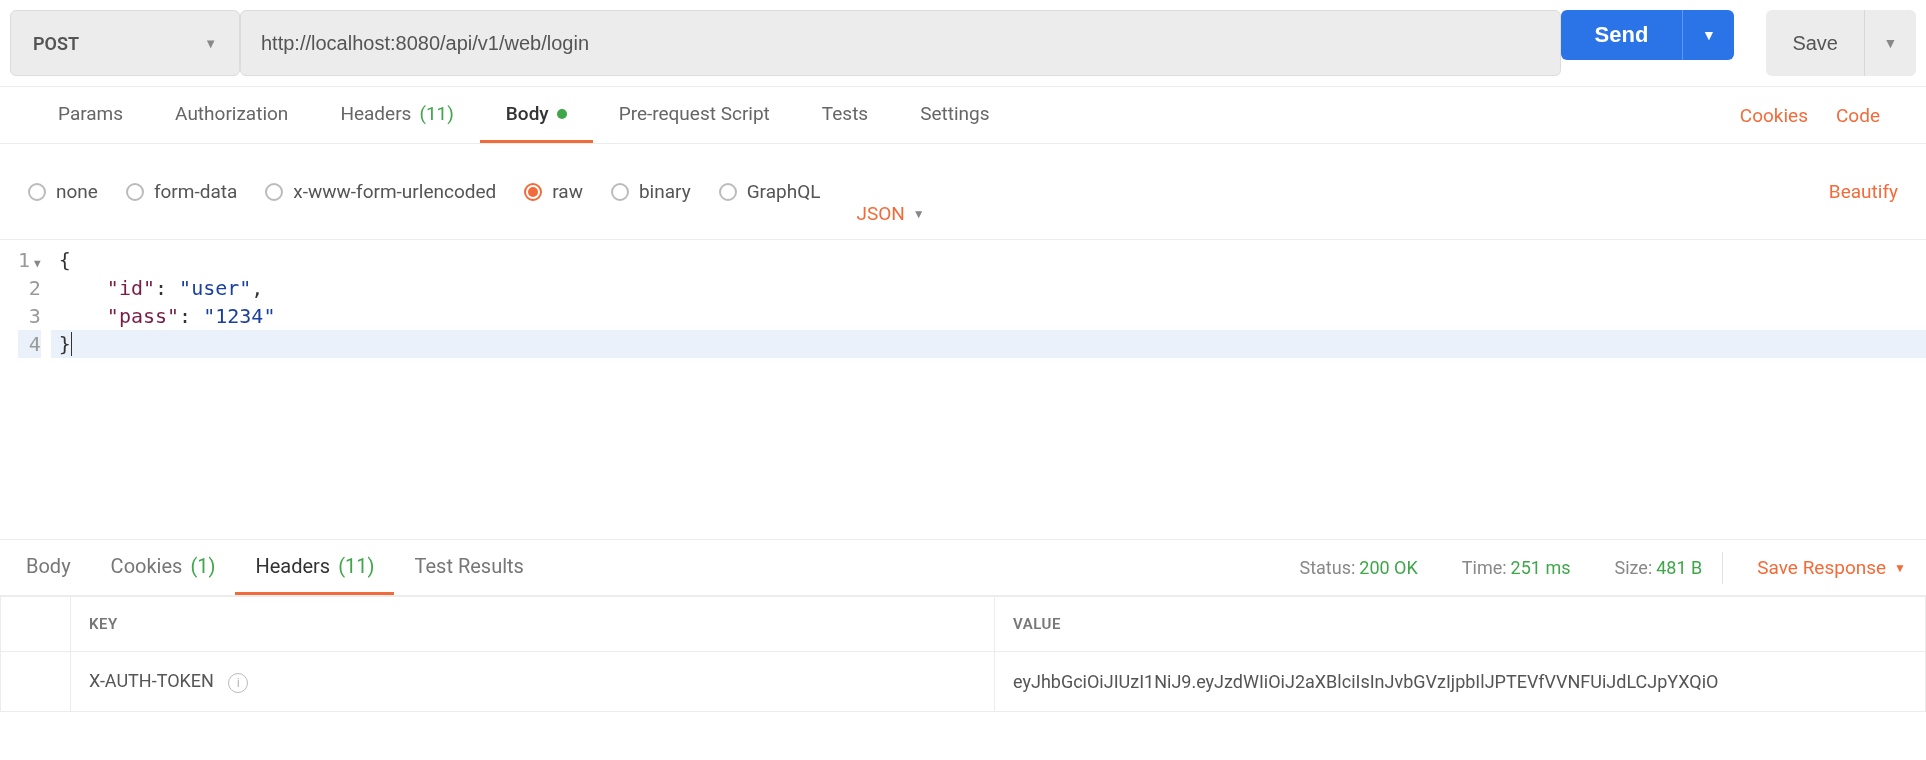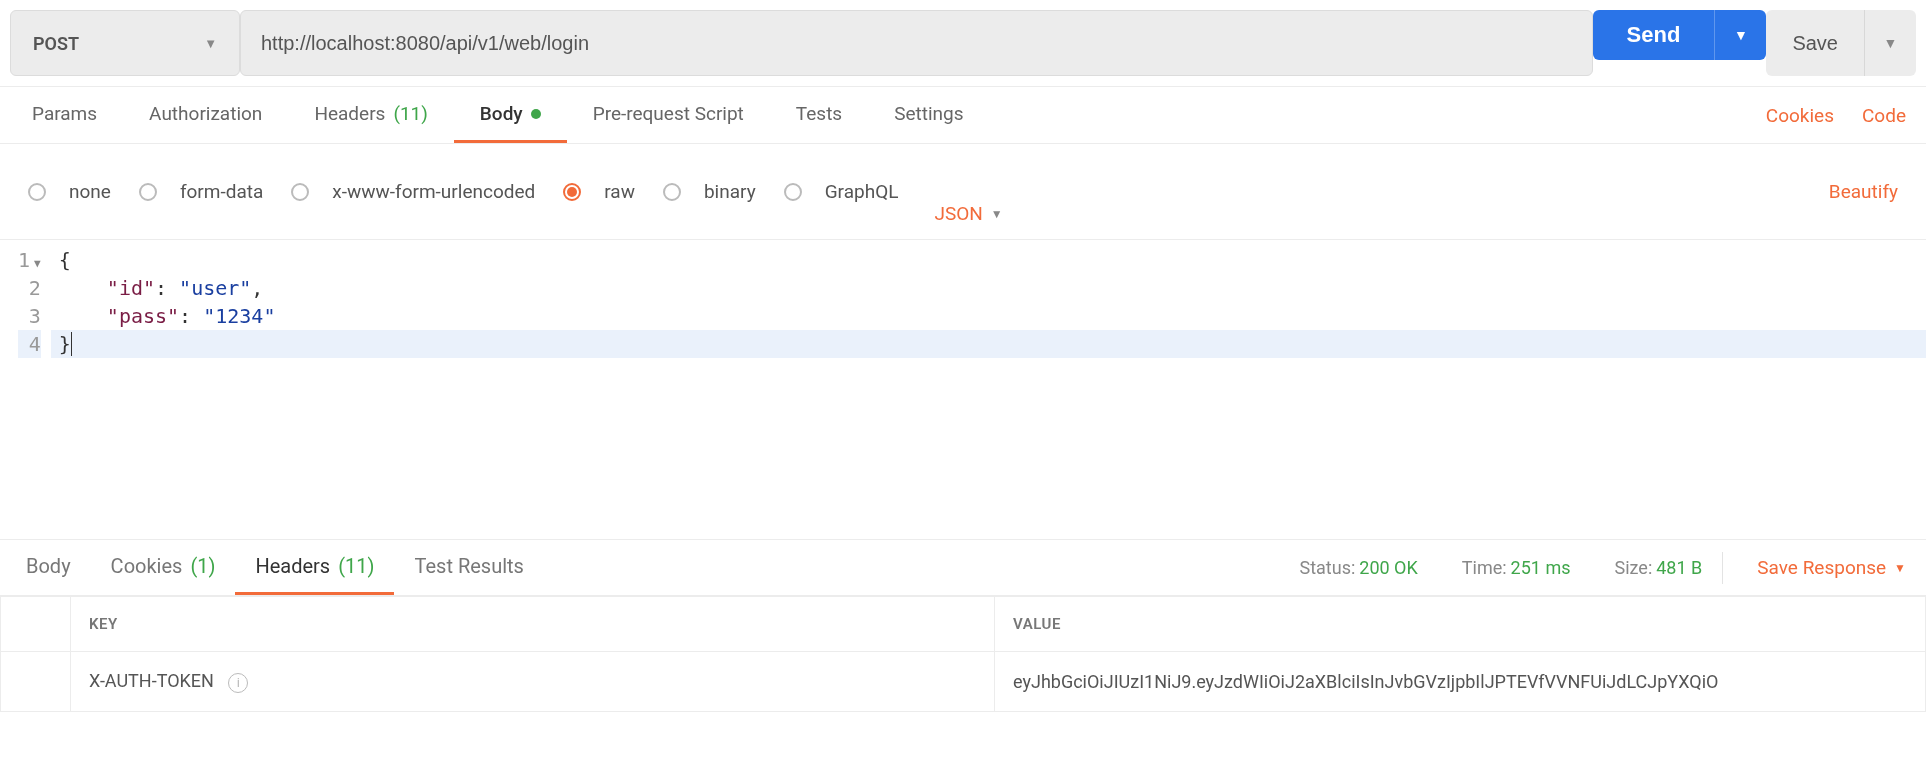--- a/index.html
+++ b/index.html
@@ -67,20 +67,21 @@
     border: none;
     border-left: 1px solid rgba(255,255,255,.25);
     border-radius: 0 6px 6px 0;
     width: 52px;
     cursor: pointer;
     font-size: 14px;
   }
   .save-group {
     display: flex;
     height: 66px;
+    padding-left: 32px;
   }
   .save-btn {
     background: #ececec;
     color: #555;
     border: none;
     font-size: 20px;
     padding: 0 26px;
     cursor: pointer;
     border-radius: 6px 0 0 6px;
   }
@@ -94,21 +95,21 @@
     font-size: 14px;
     border-radius: 0 6px 6px 0;
   }
 
   
   .req-tabs {
     display: flex;
     align-items: center;
     border-top: 1px solid #ececec;
     border-bottom: 1px solid #ececec;
-    padding: 0 6px;
+    padding: 0 32px;
     height: 58px;
     font-size: 19px;
     color: #666;
   }
   .req-tab {
     padding: 0 26px;
     height: 100%;
     display: flex;
     align-items: center;
     gap: 8px;
@@ -130,21 +131,21 @@
   
   .body-type-row {
     display: flex;
     align-items: center;
     gap: 28px;
     padding: 14px 28px;
     border-bottom: 1px solid #ececec;
     font-size: 19px;
     color: #555;
   }
-  .radio-opt { display: flex; align-items: center; gap: 23px; cursor: pointer; }
+  .radio-opt { display: flex; align-items: center; gap: 10px; cursor: pointer; }
   .radio-outer {
     width: 18px; height: 18px; border-radius: 50%; border: 2px solid #bbb; display: inline-flex; align-items: center; justify-content: center;
   }
   .radio-opt.selected .radio-outer { border-color: #f26b3a; }
   .radio-inner { width: 10px; height: 10px; border-radius: 50%; background: #f26b3a; display: none; }
   .radio-opt.selected .radio-inner { display: block; }
   .body-fmt { display: flex; align-items: center; gap: 8px; color: #f26b3a; cursor: pointer; margin-left: 8px; margin-top: 44px;}
   .body-type-row .spacer { flex: 1; }
 
   

